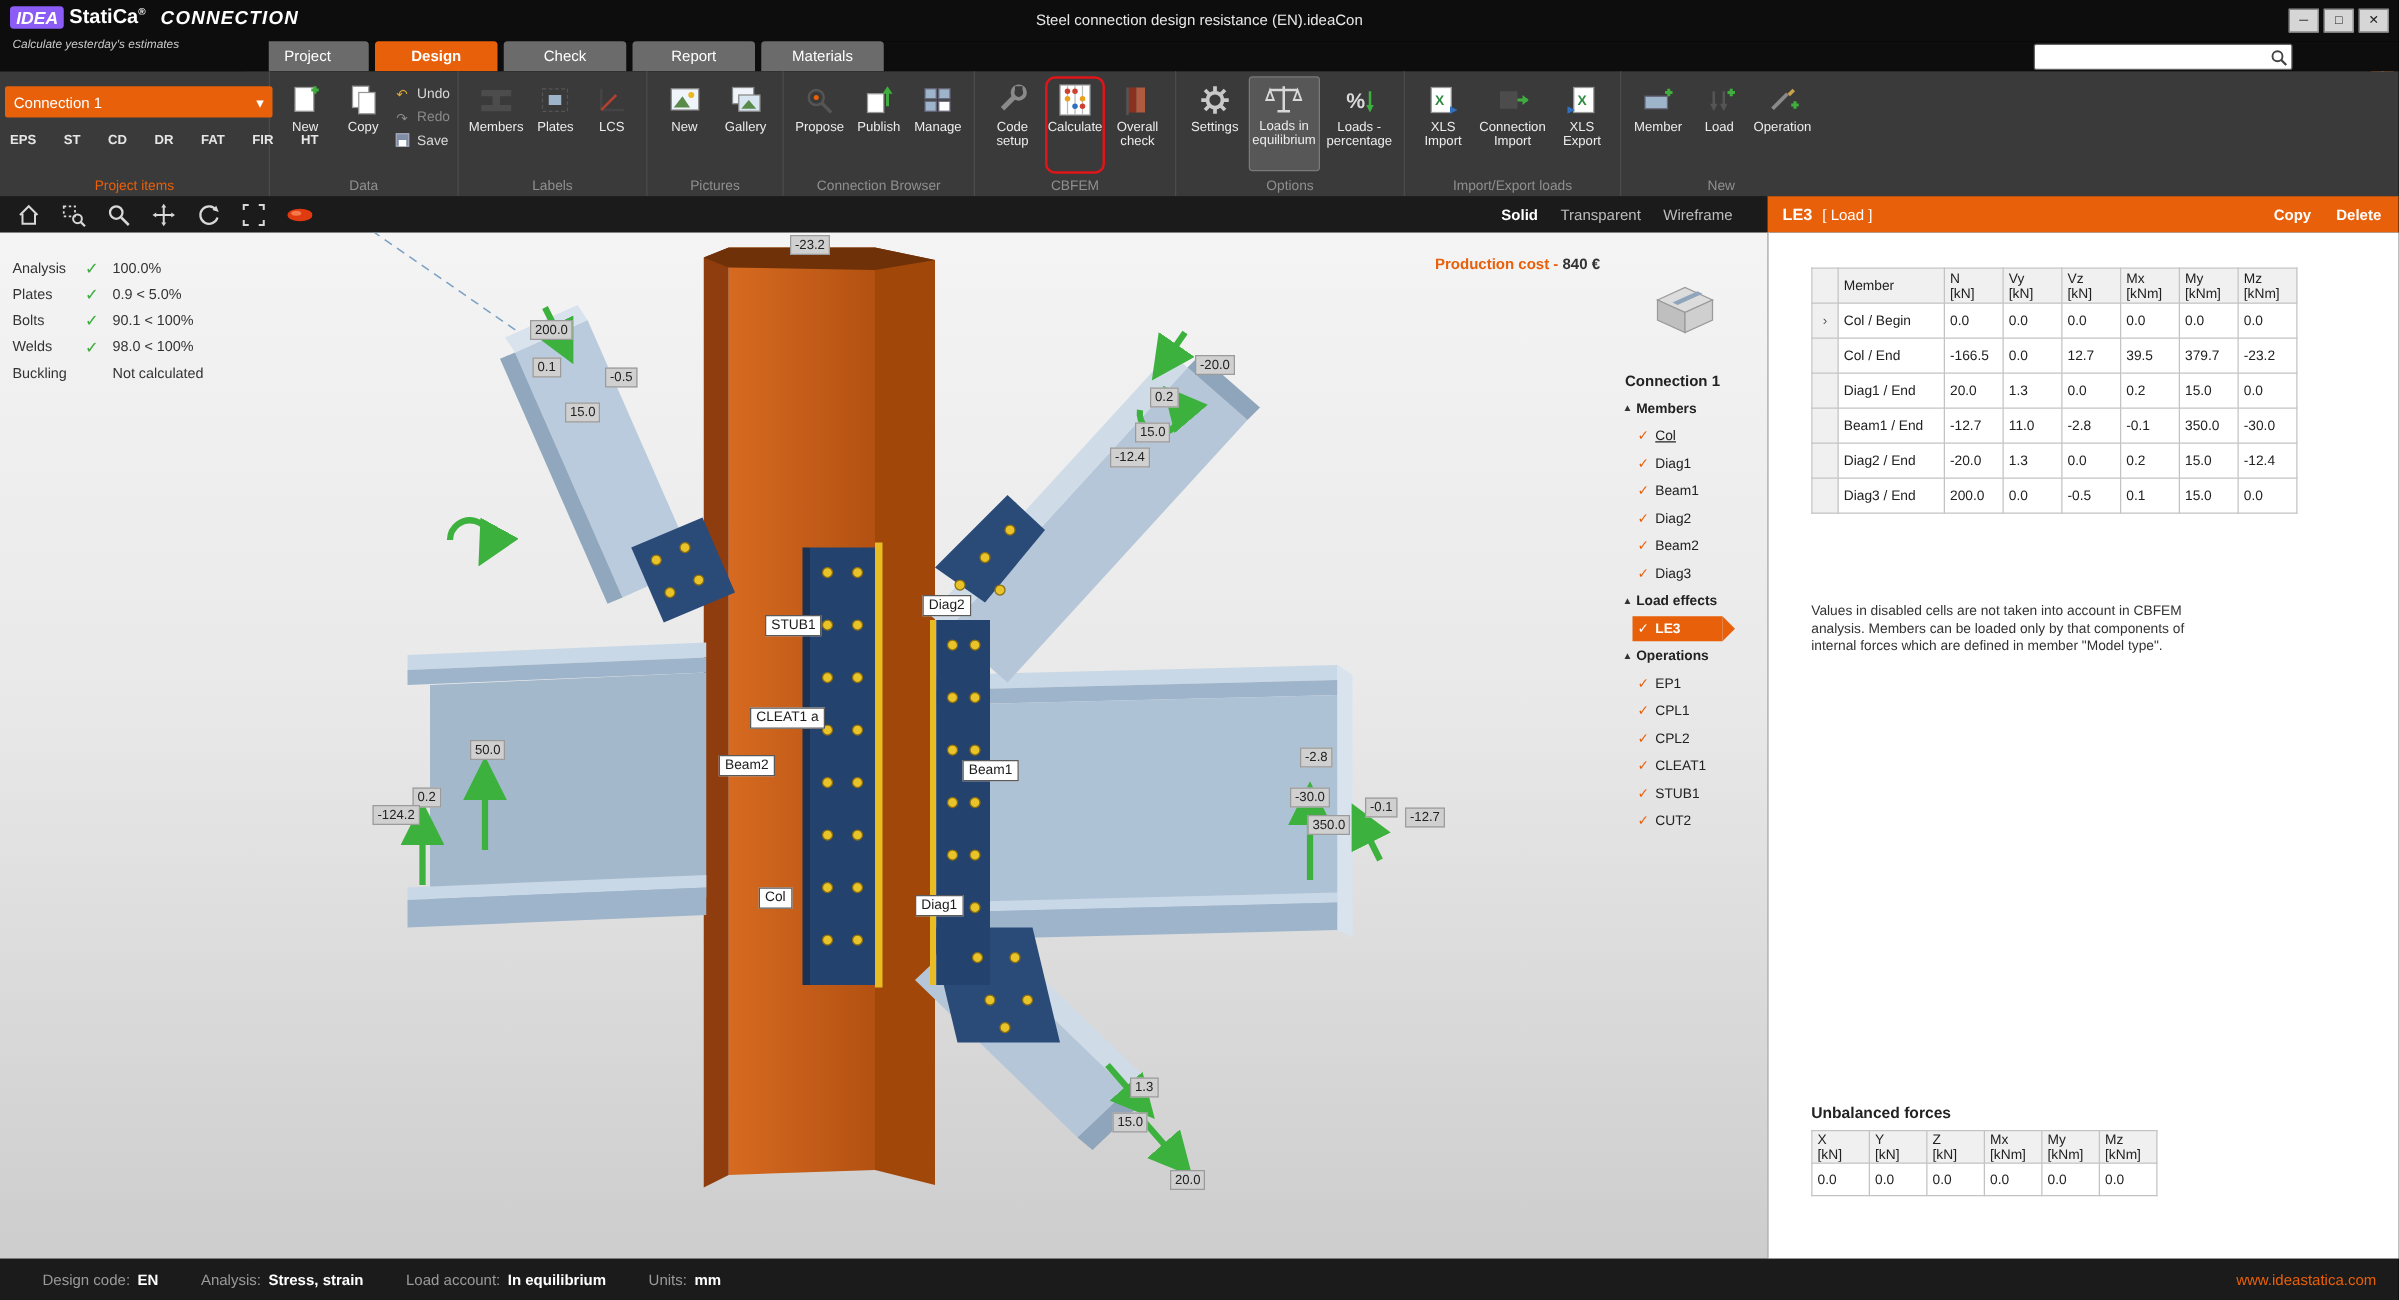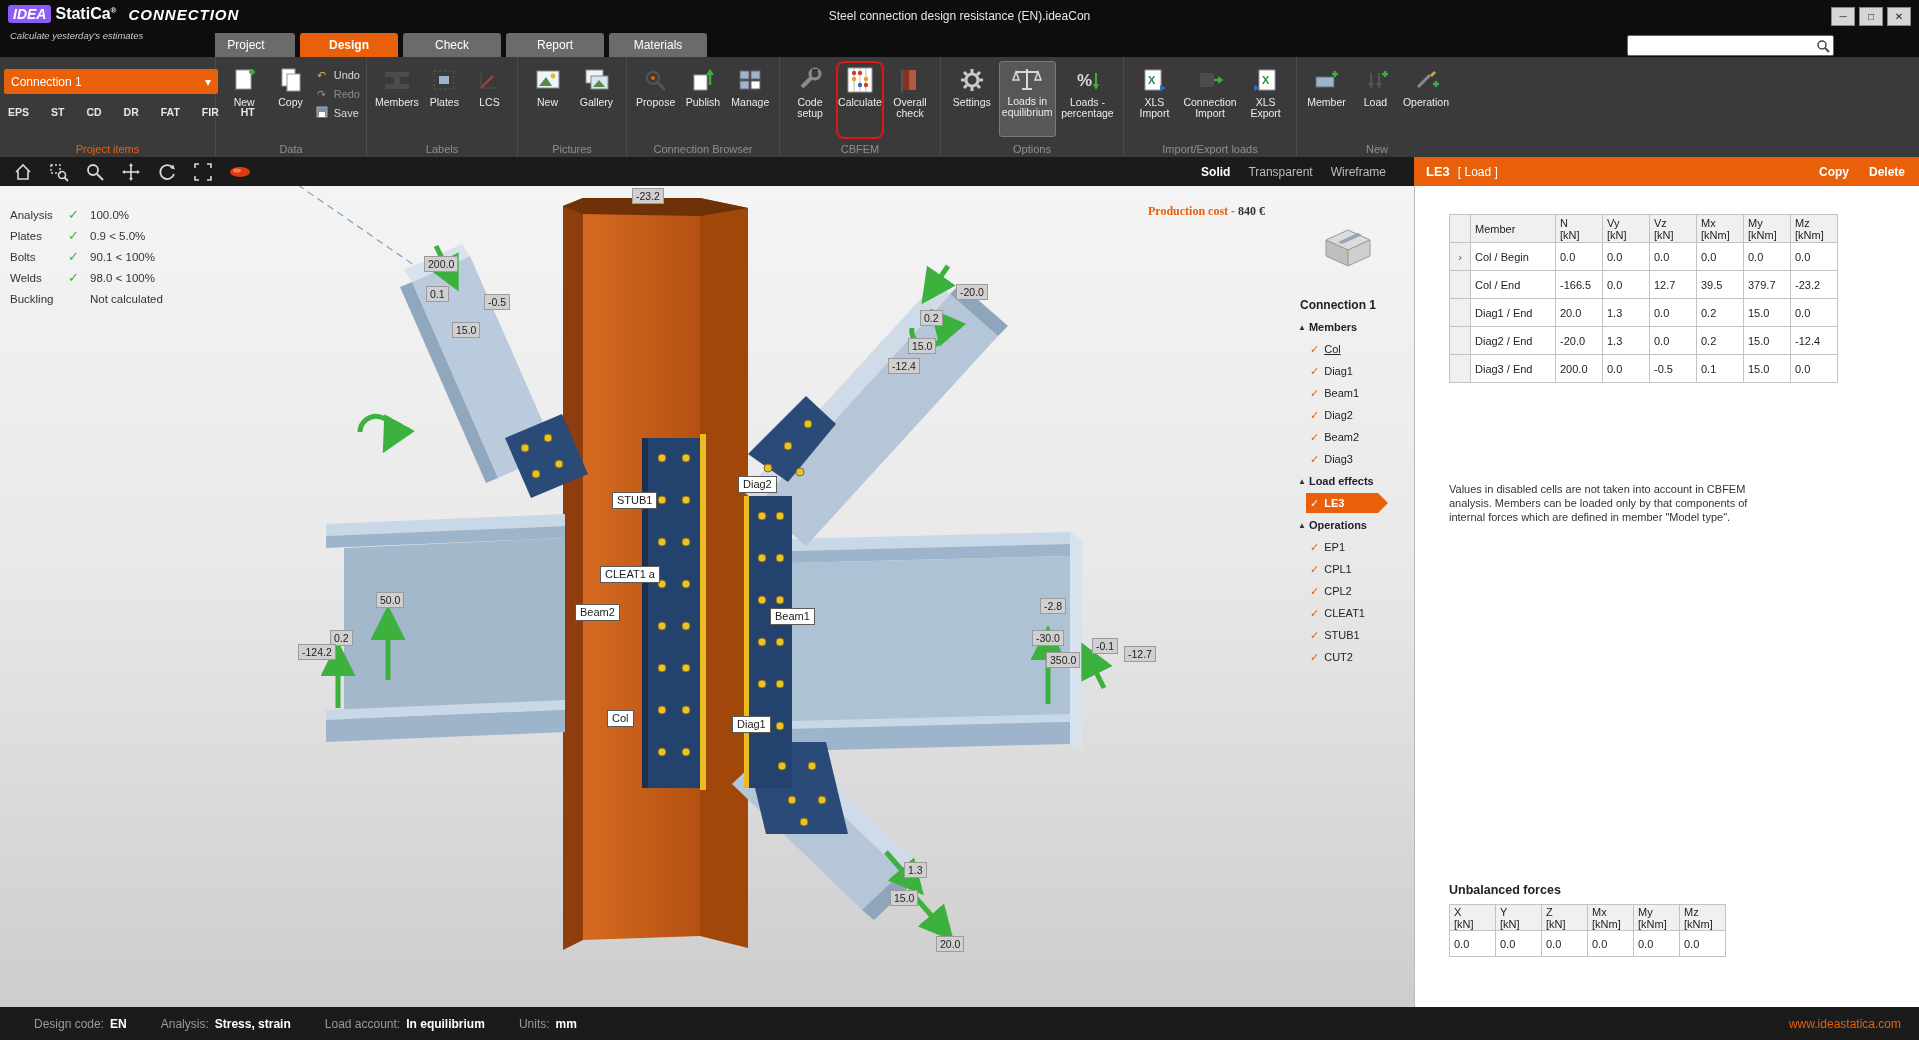--- a/index.html
+++ b/index.html
@@ -81,21 +81,21 @@
   .scene{position:absolute;left:0;top:0;}
   .mlabel{position:absolute;background:#fff;border:1px solid #5a5a5a;color:#1c1c1c;font-size:11px;
           line-height:15px;padding:0 4px;white-space:nowrap;}
   .ltag{position:absolute;background:#d0d0d0;border:1px solid #9b9b9b;color:#222;font-size:10.5px;
         line-height:14px;padding:0 3px;white-space:nowrap;}
   .results{position:absolute;left:10px;top:18px;font-size:11.5px;}
   .rrow{display:flex;height:21px;align-items:center;}
   .rname{width:58px;color:#333;}
   .rcheck{width:22px;color:#3fae3f;font-weight:bold;font-size:13px;}
   .rval{color:#333;}
-  .prodcost{position:absolute;left:1148px;top:18px;font-size:12px;font-weight:bold;font-family:Liberation Serif, serif;}
+  .prodcost{position:absolute;left:1148px;top:18px;font-size:12px;font-weight:bold;}
   .prodcost .pl{color:#e8600a;} .prodcost .pv{color:#333;}
   .axis-ico{position:absolute;left:1316px;top:36px;}
 
   
   .tree{position:absolute;left:1292px;top:108px;width:122px;font-size:11px;color:#222;}
   .t-root{font-weight:bold;font-size:12px;padding-left:8px;height:22px;line-height:22px;}
   .t-head{font-weight:bold;padding-left:6px;height:22px;line-height:22px;cursor:pointer;}
   .t-head .tri{font-size:8px;vertical-align:1px;margin-right:3px;color:#333;}
   .t-item{height:22px;line-height:22px;padding-left:18px;cursor:pointer;white-space:nowrap;}
   .t-item .chk{color:#e8600a;font-weight:bold;margin-right:5px;}
@@ -812,20 +812,30 @@
       <td>Diag1 / End</td>
           <td>20.0</td>
           <td>1.3</td>
           <td>0.0</td>
           <td>0.2</td>
           <td>15.0</td>
           <td>0.0</td>
     </tr>
     <tr>
       <td class="gut"></td>
+      <td>Beam1 / End</td>
+          <td>-12.7</td>
+          <td>11.0</td>
+          <td>-2.8</td>
+          <td>-0.1</td>
+          <td>350.0</td>
+          <td>-30.0</td>
+    </tr>
+    <tr>
+      <td class="gut"></td>
       <td>Diag2 / End</td>
           <td>-20.0</td>
           <td>1.3</td>
           <td>0.0</td>
           <td>0.2</td>
           <td>15.0</td>
           <td>-12.4</td>
     </tr>
     <tr>
       <td class="gut"></td>

